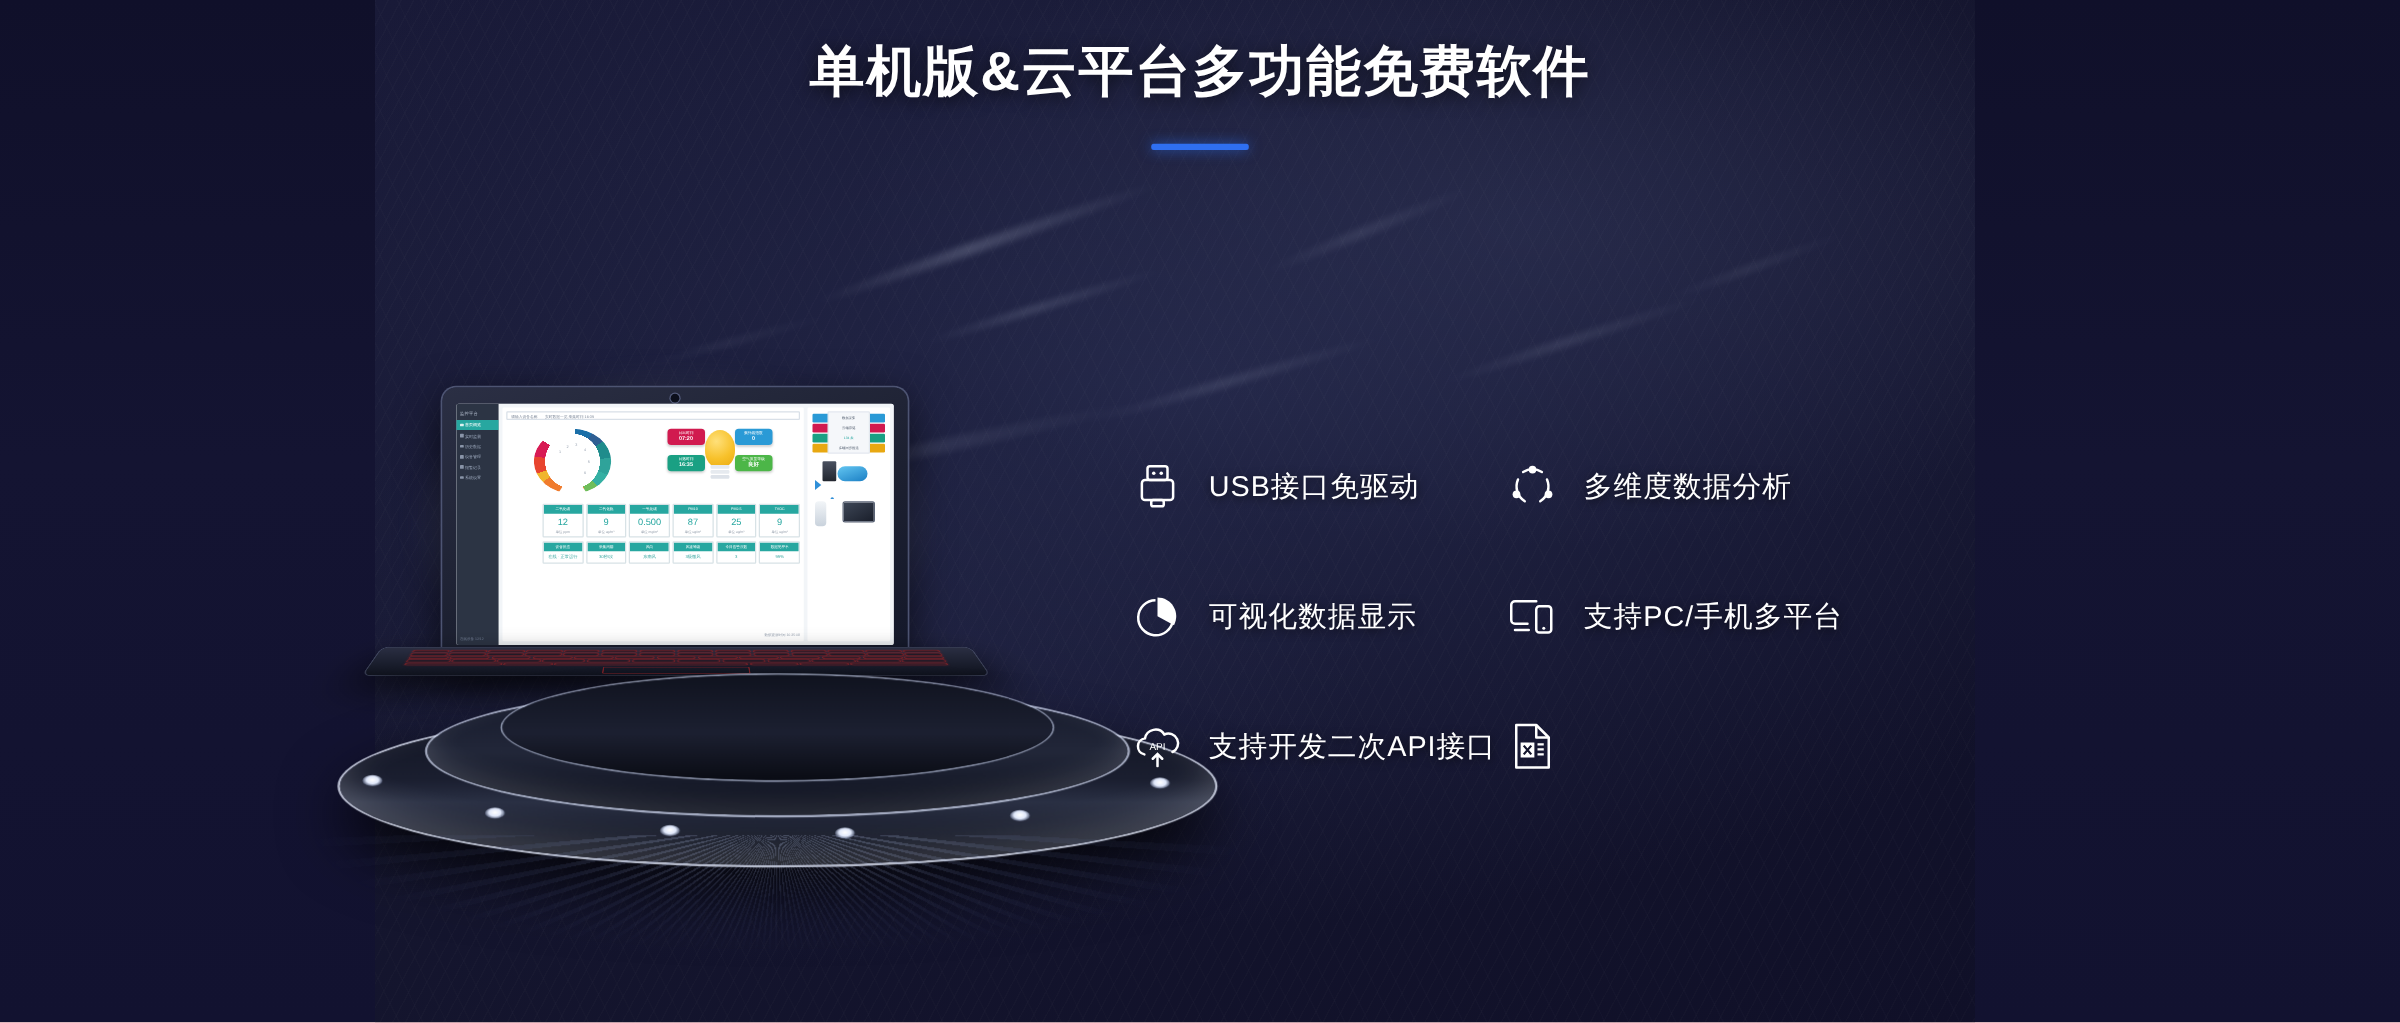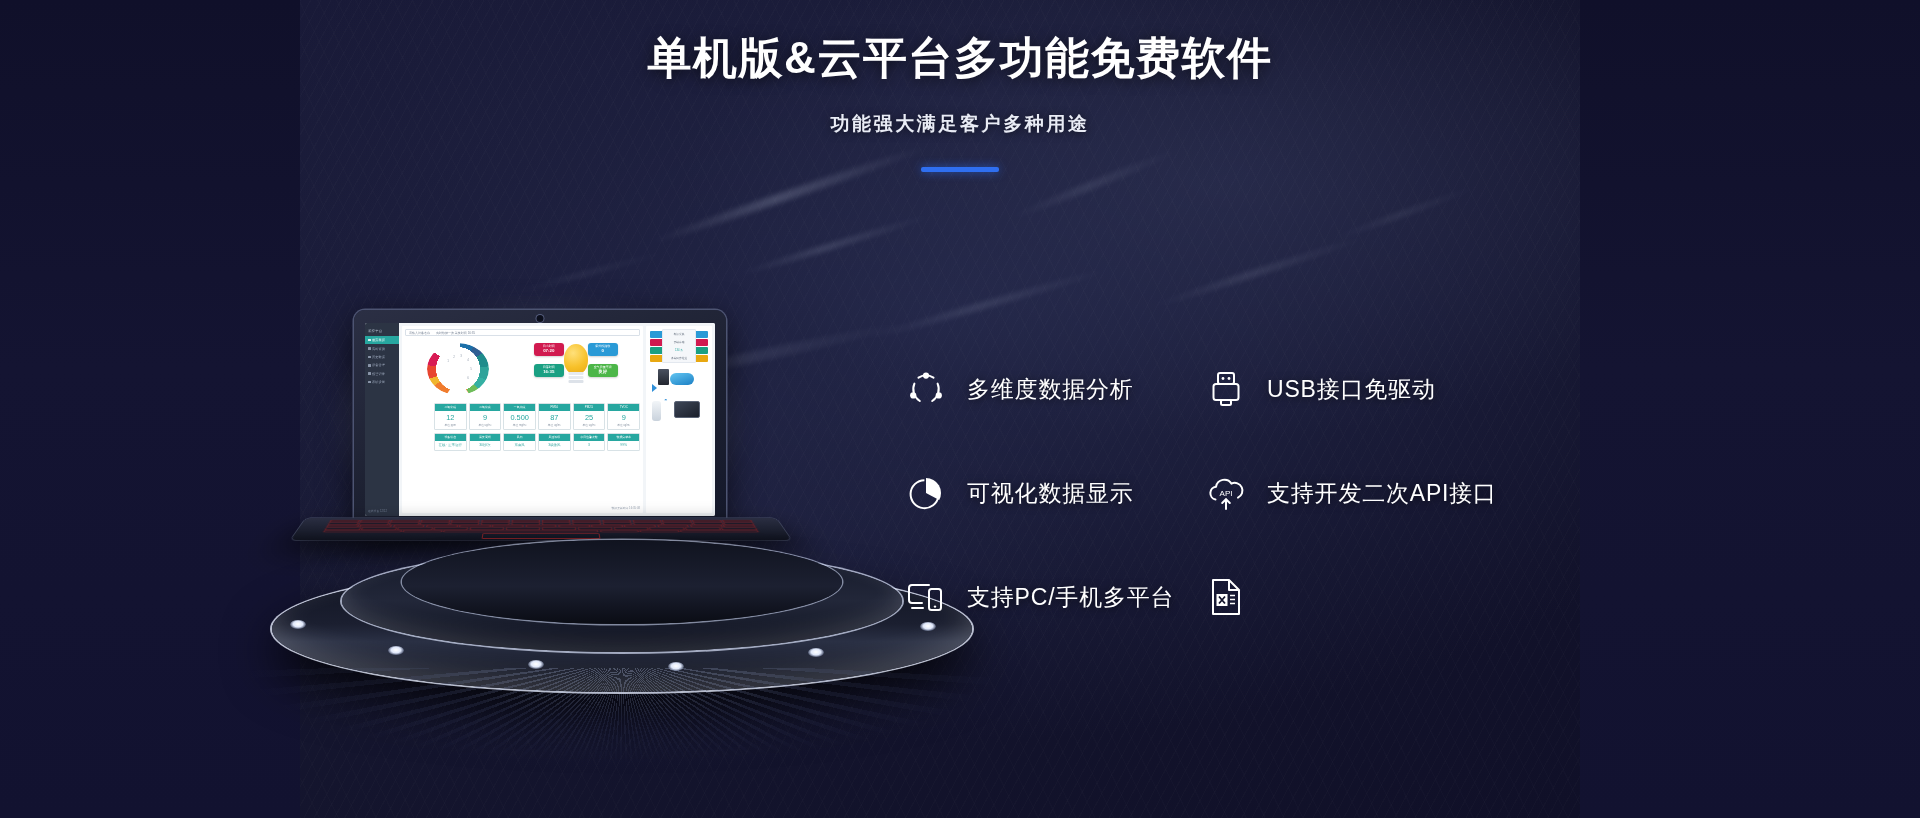--- a/index.html
+++ b/index.html
@@ -233,21 +233,20 @@
     <div class="streak" style="left:560px;top:150px;width:260px;height:7px;transform:rotate(-16deg);opacity:.6;"></div>
     <div class="streak" style="left:300px;top:200px;width:320px;height:11px;transform:rotate(-12deg);opacity:.45;"></div>
     <div class="streak" style="left:700px;top:30px;width:190px;height:8px;transform:rotate(-22deg);opacity:.5;"></div>
     <div class="streak" style="left:840px;top:118px;width:240px;height:7px;transform:rotate(-18deg);opacity:.55;"></div>
     <div class="streak" style="left:1020px;top:60px;width:170px;height:6px;transform:rotate(-20deg);opacity:.4;"></div>
     <div class="streak" style="left:200px;top:120px;width:180px;height:5px;transform:rotate(-15deg);opacity:.35;"></div>
   </div>
 
   <div class="head-wrap">
     <h1 class="title">单机版&amp;云平台多功能免费软件</h1>
-    <p class="subtitle">功能强大满足客户多种用途</p>
     <div class="accent-bar"></div>
   </div>
 
   <div class="device-stage">
 
     <div class="lid-glow"></div>
 
     <div class="laptop-lid">
       <div class="cam"></div>
 
@@ -510,80 +509,80 @@
       <div class="led" style="left:548px;top:100px;"></div>
       <div class="led" style="left:660px;top:74px;"></div>
       <div class="ped-floor"></div>
     </div>
   </div>
 
   <div class="features">
 
     <div class="feature">
       <span class="ico">
+        <svg width="30" height="36" viewBox="0 0 30 36" fill="none" stroke="#ffffff" stroke-width="2">
+          <rect x="7" y="2" width="16" height="11" rx="2"></rect>
+          <circle cx="12" cy="7.5" r="1.4" fill="#fff" stroke="none"></circle>
+          <circle cx="18" cy="7.5" r="1.4" fill="#fff" stroke="none"></circle>
+          <rect x="2.5" y="13" width="25" height="16" rx="2.5"></rect>
+          <rect x="10" y="29" width="10" height="5" rx="1.5"></rect>
+        </svg>
+      </span>
+      <span class="lbl">USB接口免驱动</span>
+    </div>
+
+    <div class="feature">
+      <span class="ico">
         <svg width="36" height="36" viewBox="0 0 36 36" fill="none" stroke="#ffffff" stroke-width="2" stroke-linecap="round">
           <path d="M10.5 6.6 A14 14 0 0 1 25.5 6.6"></path>
           <path d="M29.6 12.6 A14 14 0 0 1 24.2 30"></path>
           <path d="M11.8 30 A14 14 0 0 1 6.4 12.6"></path>
           <circle cx="18" cy="4.6" r="3.1" fill="#fff" stroke="none"></circle>
           <circle cx="5.2" cy="24.4" r="3.1" fill="#fff" stroke="none"></circle>
           <circle cx="30.8" cy="24.4" r="3.1" fill="#fff" stroke="none"></circle>
         </svg>
       </span>
       <span class="lbl">多维度数据分析</span>
     </div>
 
     <div class="feature">
       <span class="ico">
-        <svg width="30" height="36" viewBox="0 0 30 36" fill="none" stroke="#ffffff" stroke-width="2">
-          <rect x="7" y="2" width="16" height="11" rx="2"></rect>
-          <circle cx="12" cy="7.5" r="1.4" fill="#fff" stroke="none"></circle>
-          <circle cx="18" cy="7.5" r="1.4" fill="#fff" stroke="none"></circle>
-          <rect x="2.5" y="13" width="25" height="16" rx="2.5"></rect>
-          <rect x="10" y="29" width="10" height="5" rx="1.5"></rect>
-        </svg>
-      </span>
-      <span class="lbl">USB接口免驱动</span>
-    </div>
-
-    <div class="feature">
-      <span class="ico">
         <svg width="36" height="36" viewBox="0 0 36 36" fill="none" stroke="#ffffff" stroke-width="2">
           <path d="M18 18 L18 3 A15 15 0 0 1 31.2 25.1 Z" fill="#ffffff" stroke="none"></path>
           <path d="M16.4 5.2 A14 14 0 1 0 30.4 21.4"></path>
         </svg>
       </span>
       <span class="lbl">可视化数据显示</span>
-    </div>
-
-    <div class="feature">
-      <span class="ico">
-        <svg width="42" height="34" viewBox="0 0 42 34" fill="none" stroke="#ffffff" stroke-width="2" stroke-linecap="round">
-          <path d="M10.5 23.5 A6.5 6.5 0 0 1 11 10.7 A8.5 8.5 0 0 1 26.5 7.6 A7 7 0 0 1 33 21.6"></path>
-          <text x="21" y="20" font-family="Liberation Sans, sans-serif" font-size="8" fill="#ffffff" stroke="none" text-anchor="middle">API</text>
-          <path d="M21 33 L21 23.5 M17.2 27 L21 23.2 L24.8 27"></path>
-        </svg>
-      </span>
-      <span class="lbl">支持开发二次API接口</span>
     </div>
 
     <div class="feature">
       <span class="ico">
         <svg width="38" height="32" viewBox="0 0 38 32" fill="none" stroke="#ffffff" stroke-width="2" stroke-linecap="round">
           <path d="M22 4 H5 a3 3 0 0 0-3 3 v12 a3 3 0 0 0 3 3 h10"></path>
           <path d="M5 27 H16"></path>
           <rect x="22" y="8" width="12" height="21" rx="2.5"></rect>
           <circle cx="28" cy="25.6" r="1.2" fill="#fff" stroke="none"></circle>
         </svg>
       </span>
       <span class="lbl">支持PC/手机多平台</span>
     </div>
 
     <div class="feature">
       <span class="ico">
+        <svg width="42" height="34" viewBox="0 0 42 34" fill="none" stroke="#ffffff" stroke-width="2" stroke-linecap="round">
+          <path d="M10.5 23.5 A6.5 6.5 0 0 1 11 10.7 A8.5 8.5 0 0 1 26.5 7.6 A7 7 0 0 1 33 21.6"></path>
+          <text x="21" y="20" font-family="Liberation Sans, sans-serif" font-size="8" fill="#ffffff" stroke="none" text-anchor="middle">API</text>
+          <path d="M21 33 L21 23.5 M17.2 27 L21 23.2 L24.8 27"></path>
+        </svg>
+      </span>
+      <span class="lbl">支持开发二次API接口</span>
+    </div>
+
+    <div class="feature">
+      <span class="ico">
         <svg width="32" height="38" viewBox="0 0 32 38" fill="none" stroke="#ffffff" stroke-width="2" stroke-linejoin="round">
           <path d="M3 2 h16 l10 10 v24 H3 Z"></path>
           <path d="M19 2 v10 h10"></path>
           <rect x="6.5" y="16" width="11" height="12" fill="#ffffff" stroke="none"></rect>
           <path d="M9 18.5 L15 25.5 M15 18.5 L9 25.5" stroke="#13142c" stroke-width="1.8"></path>
           <path d="M20 17.5 h5 M20 21.5 h5 M20 25.5 h5" stroke-width="1.7"></path>
         </svg>
       </span>
     </div>
   </div>

